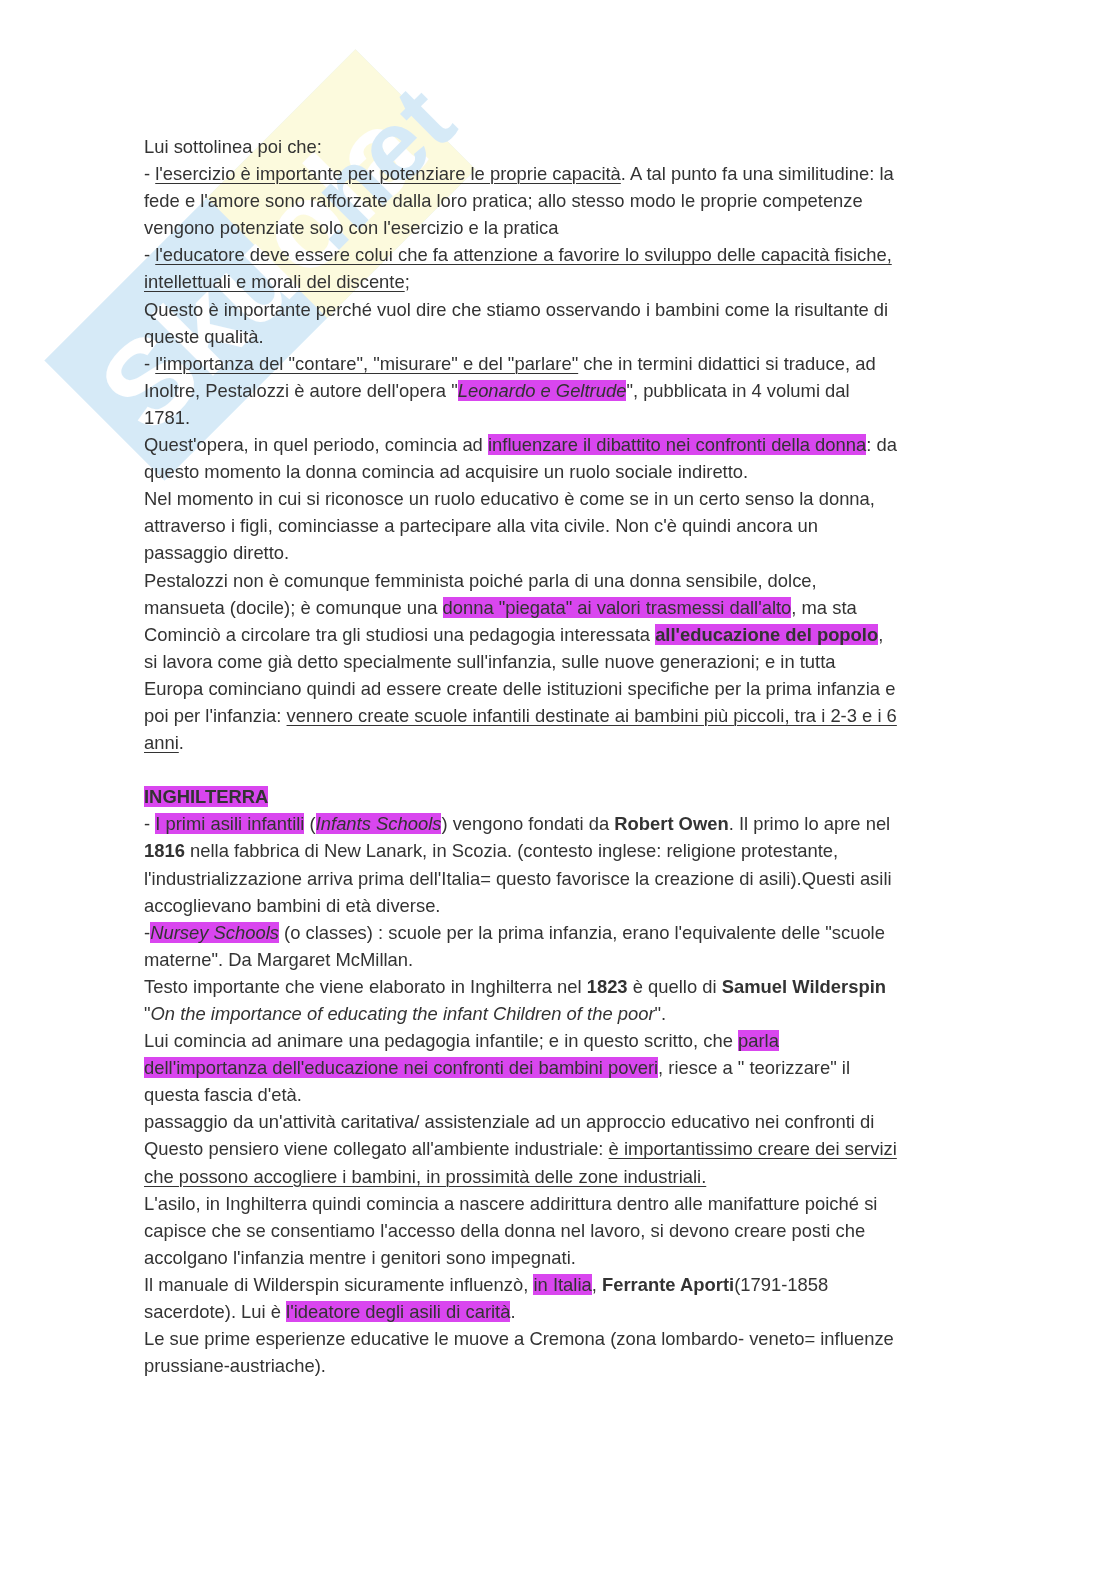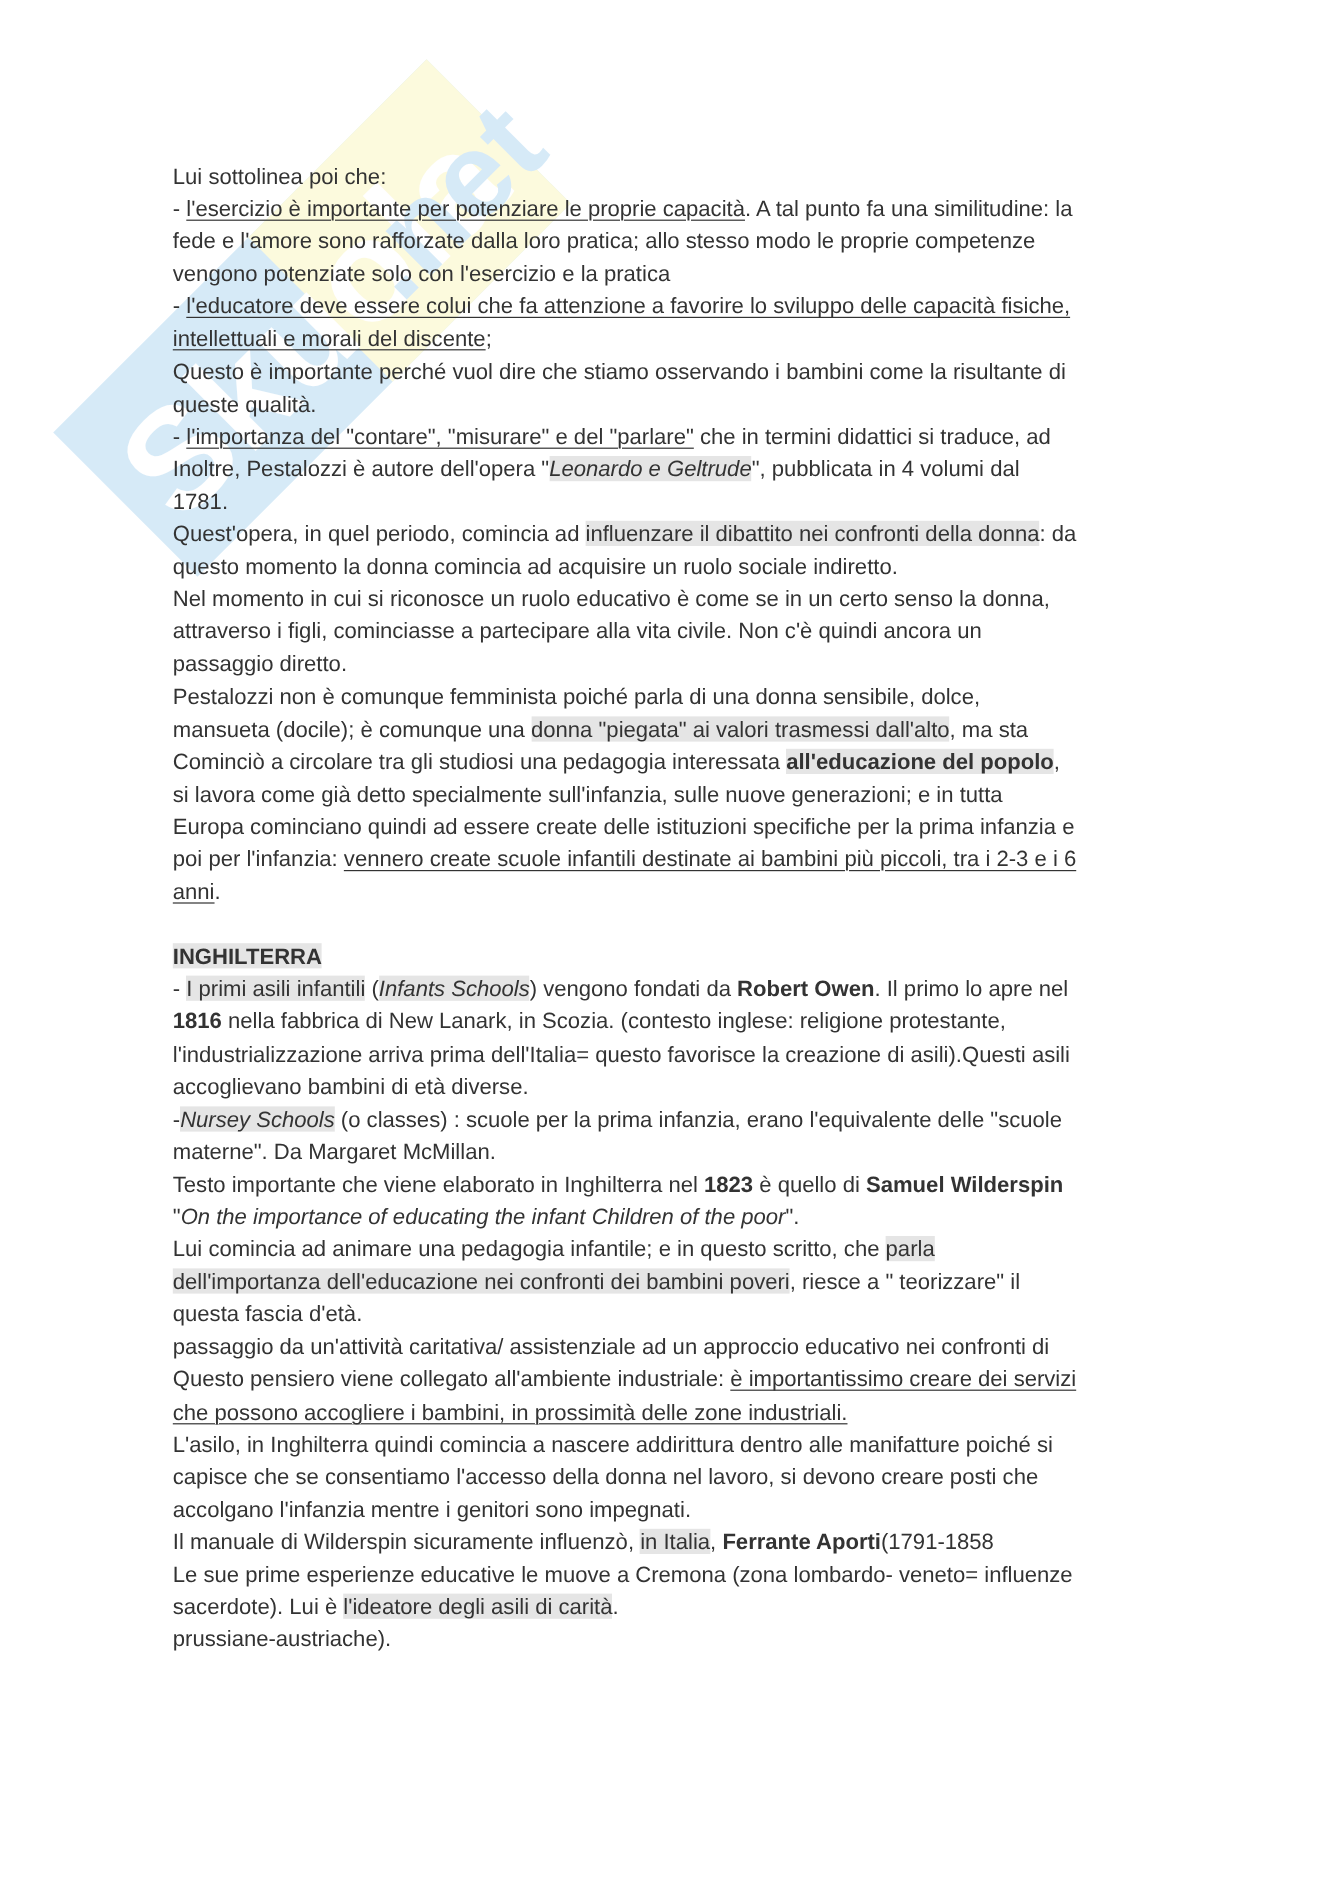--- a/index.html
+++ b/index.html
@@ -2,21 +2,21 @@
 <html><head>
 <meta charset="utf-8">
 <style>
   html, body { margin:0; padding:0; background:#ffffff; }
   body { width:1118px; height:1579px; position:relative; overflow:hidden; }
   .watermark { position:absolute; left:20px; top:30px; width:480px; height:470px; pointer-events:none; }
   .page { position:absolute; left:144px; top:133px; width:850px;
     font-family:"Liberation Sans", sans-serif; font-size:18.4px; line-height:27.1px; color:#333333; }
   .line { white-space:nowrap; height:27.1px; }
   .u { text-decoration:underline; text-decoration-thickness:1px; text-underline-offset:3px; }
-  .hl { background:#e5e5e5; }
+  .hl { background:#d946ef; }
   .b { font-weight:bold; }
   .i { font-style:italic; }
   .gap { height:27.1px; }
 </style>
 </head>
 <body>
 
 <svg class="watermark" viewBox="0 0 480 470">
   <g transform="rotate(-45 240 235)" opacity="0.22">
     <rect x="20" y="150" width="440" height="170" fill="#4aa3df"></rect>
@@ -63,16 +63,16 @@
     <div class="line"><span class="">Lui comincia ad animare una pedagogia infantile; e in questo scritto, che </span><span class="hl">parla</span></div>
     <div class="line"><span class="hl">dell'importanza dell'educazione nei confronti dei bambini poveri</span><span class="">, riesce a " teorizzare" il</span></div>
     <div class="line"><span class="">questa fascia d'età.</span></div>
     <div class="line"><span class="">passaggio da un'attività caritativa/ assistenziale ad un approccio educativo nei confronti di</span></div>
     <div class="line"><span class="">Questo pensiero viene collegato all'ambiente industriale: </span><span class="u">è importantissimo creare dei servizi</span></div>
     <div class="line"><span class="u">che possono accogliere i bambini, in prossimità delle zone industriali.</span></div>
     <div class="line"><span class="">L'asilo, in Inghilterra quindi comincia a nascere addirittura dentro alle manifatture poiché si</span></div>
     <div class="line"><span class="">capisce che se consentiamo l'accesso della donna nel lavoro, si devono creare posti che</span></div>
     <div class="line"><span class="">accolgano l'infanzia mentre i genitori sono impegnati.</span></div>
     <div class="line"><span class="">Il manuale di Wilderspin sicuramente influenzò, </span><span class="hl">in Italia</span><span class="">, </span><span class="b">Ferrante Aporti</span><span class="">(1791-1858</span></div>
+    <div class="line"><span class="">sacerdote). Lui è </span><span class="hl">l'ideatore degli asili di carità</span><span class="">.</span></div>
     <div class="line"><span class="">Le sue prime esperienze educative le muove a Cremona (zona lombardo- veneto= influenze</span></div>
-    <div class="line"><span class="">sacerdote). Lui è </span><span class="hl">l'ideatore degli asili di carità</span><span class="">.</span></div>
     <div class="line"><span class="">prussiane-austriache).</span></div>
   </div>
 
 </body></html>

